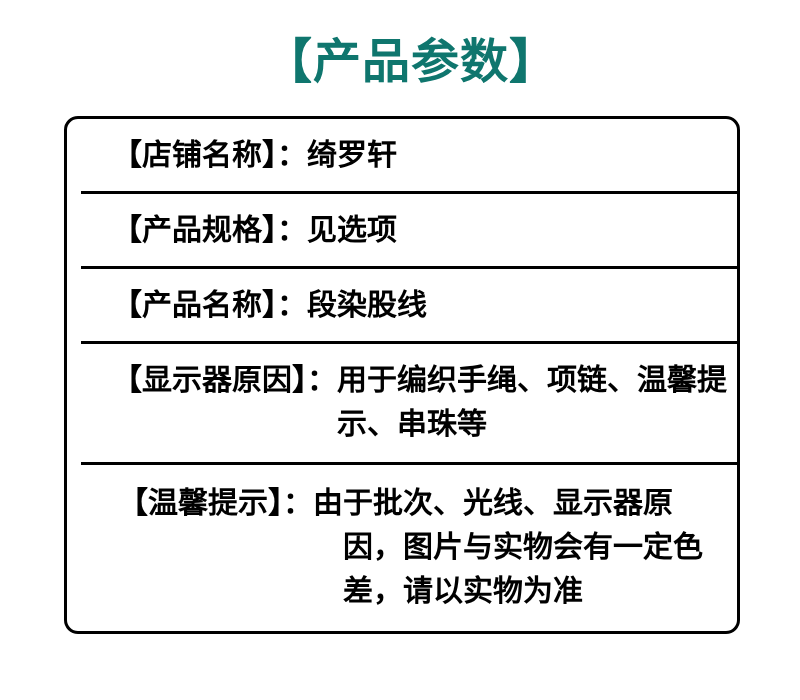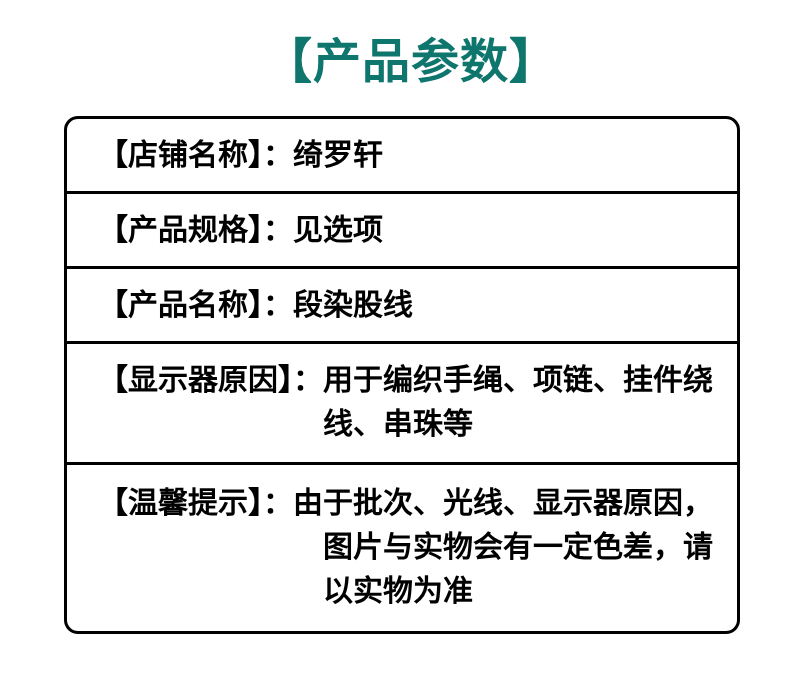--- a/index.html
+++ b/index.html
@@ -44,20 +44,21 @@
   .spec-table {
     position: absolute;
     left: 64px;
     top: 116px;
     width: 676px;           
     box-sizing: border-box;
     border: 3px solid #000000;
     border-radius: 14px;
     background: #ffffff;
     overflow: hidden;
+    padding-left: 14px;
   }
 
   .spec-row {
     display: block;
     box-sizing: border-box;
     border-bottom: 3px solid #000000;
     padding: 0;
   }
   .spec-row:last-child {
     border-bottom: none;
@@ -92,21 +93,21 @@
   }
   .value {
     font-weight: 700;
   }
 
   
   .row-1 .spec-line { padding-top: 14px; padding-bottom: 14px; }
   .row-2 .spec-line { padding-top: 14px; padding-bottom: 14px; }
   .row-3 .spec-line { padding-top: 14px; padding-bottom: 14px; }
   .row-4 .spec-line { padding-top: 14px; padding-bottom: 16px; }
-  .row-5 .spec-line { padding-top: 16px; padding-bottom: 18px; }
+  .row-5 .spec-line { padding-top: 16px; padding-bottom: 18px; margin-left: 6px; }
 </style>
 </head>
 <body>
 
 <div class="page">
 
   <div class="title">【产品参数】</div>
 
   <div class="spec-table">
 
@@ -116,21 +117,21 @@
 
     <div class="spec-row row-3">
       <div class="spec-line"><span class="label">【产品规格】</span><span class="colon">：</span><span class="value">见选项</span></div>
     </div>
 
     <div class="spec-row row-2">
       <div class="spec-line"><span class="label">【产品名称】</span><span class="colon">：</span><span class="value">段染股线</span></div>
     </div>
 
     <div class="spec-row row-4">
-      <div class="spec-line multi"><span class="label">【显示器原因】</span><span class="colon">：</span><span class="value">用于编织手绳、项链、挂件绕线、串珠等</span></div>
+      <div class="spec-line multi"><span class="label">【显示器原因】</span><span class="colon">：</span><span class="value">用于编织手绳、项链、温馨提示、串珠等</span></div>
     </div>
 
     <div class="spec-row row-5">
       <div class="spec-line multi"><span class="label">【温馨提示】</span><span class="colon">：</span><span class="value">由于批次、光线、显示器原因，图片与实物会有一定色差，请以实物为准</span></div>
     </div>
 
   </div>
 </div>
 
 </body></html>

